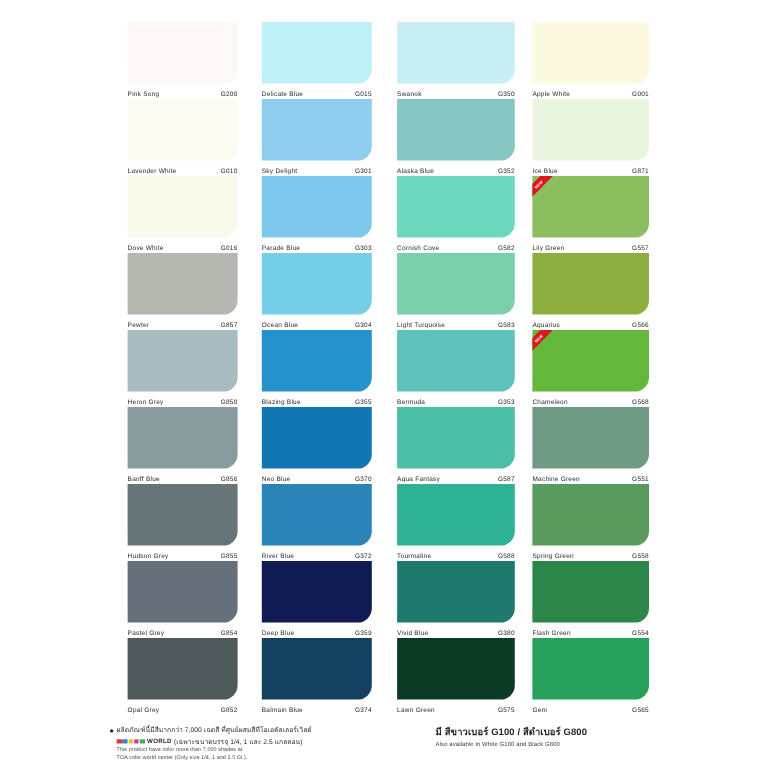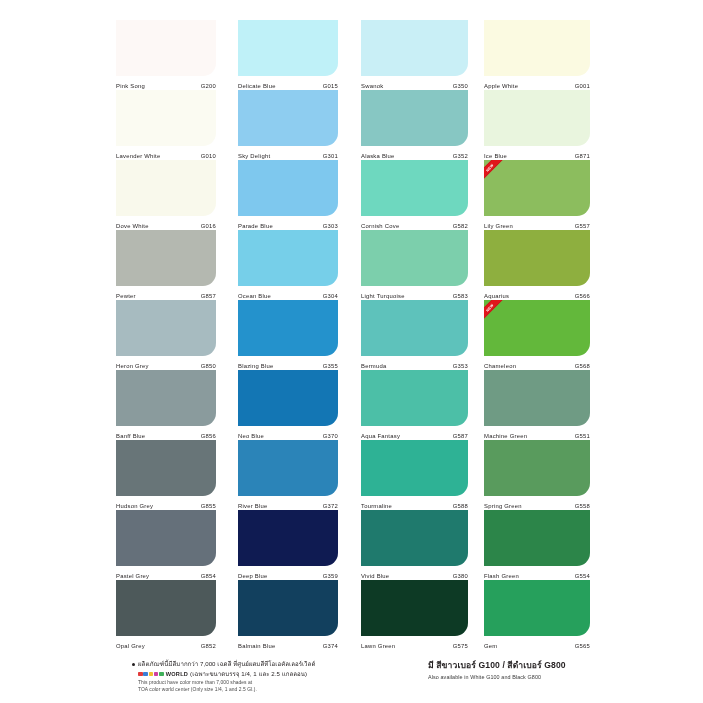--- a/index.html
+++ b/index.html
@@ -119,21 +119,21 @@
     font-size: 3.6px;
     line-height: 8px;
     text-align: center;
     letter-spacing: 0.2px;
     font-weight: bold;
   }
 
   
   #footer {
     position: absolute;
-    left: 132px;
+    left: 100px;
     top: 660px;
     width: 480px;
     height: 40px;
   }
 
   #footer-left {
     position: absolute;
     left: 0;
     top: 0;
     width: 290px;

